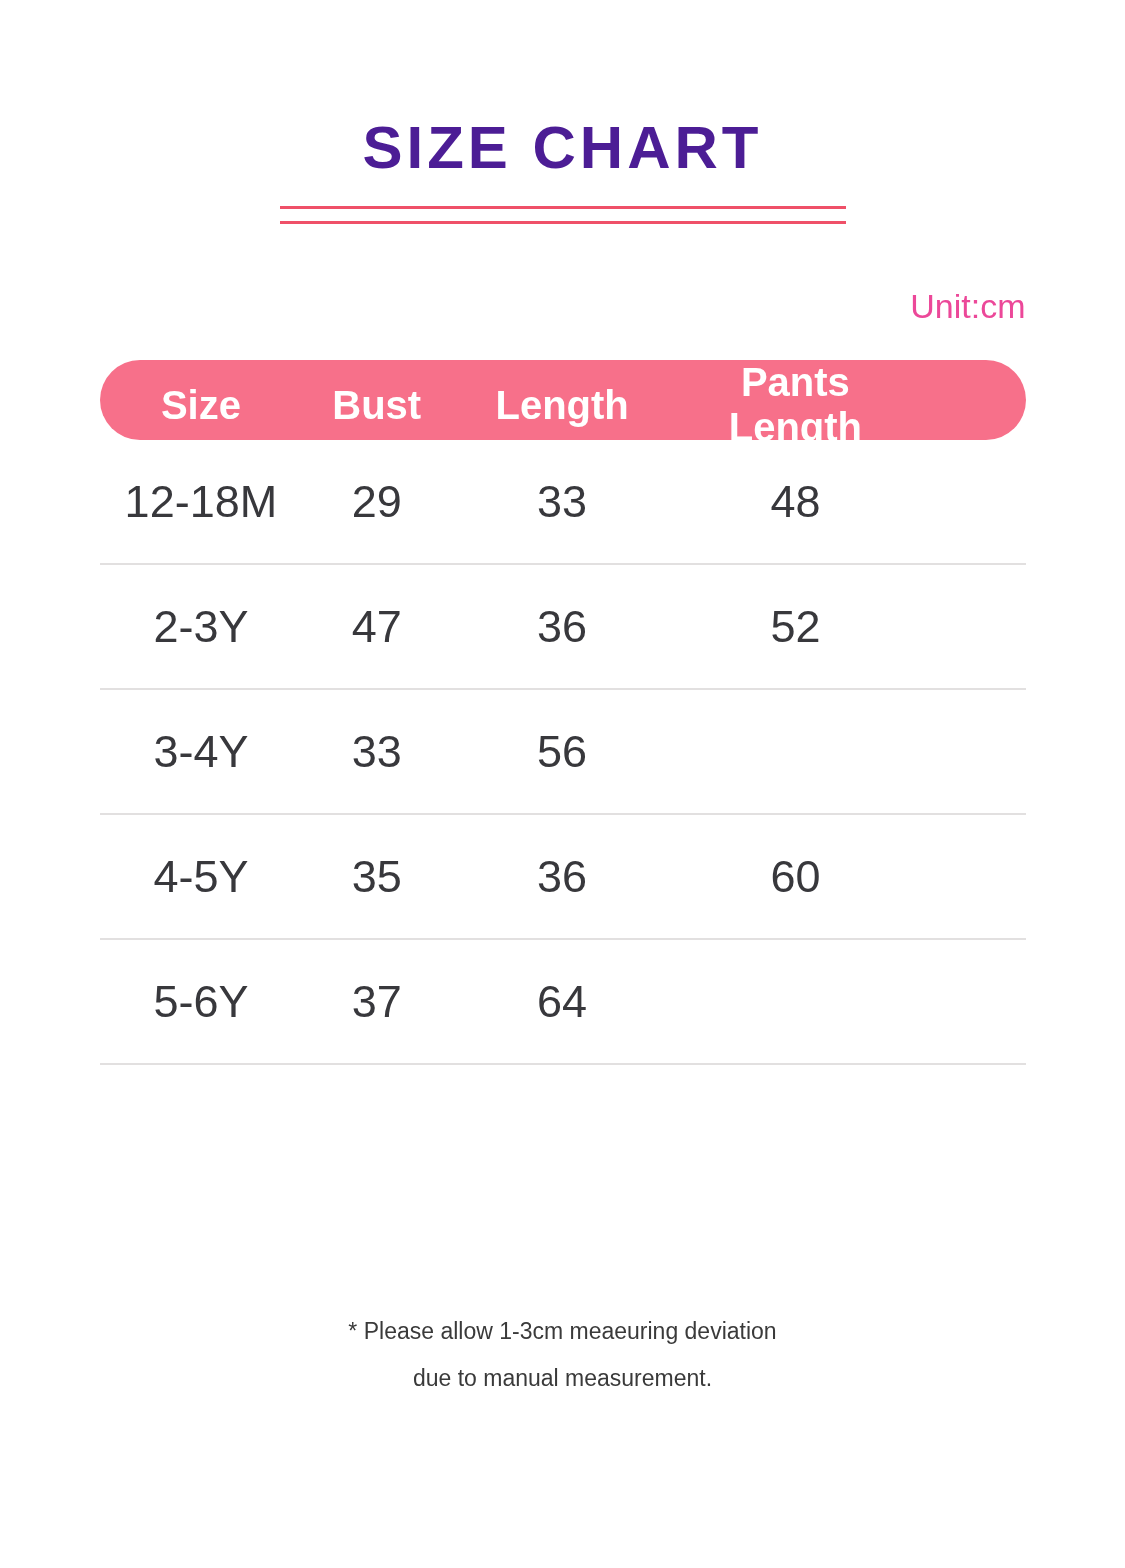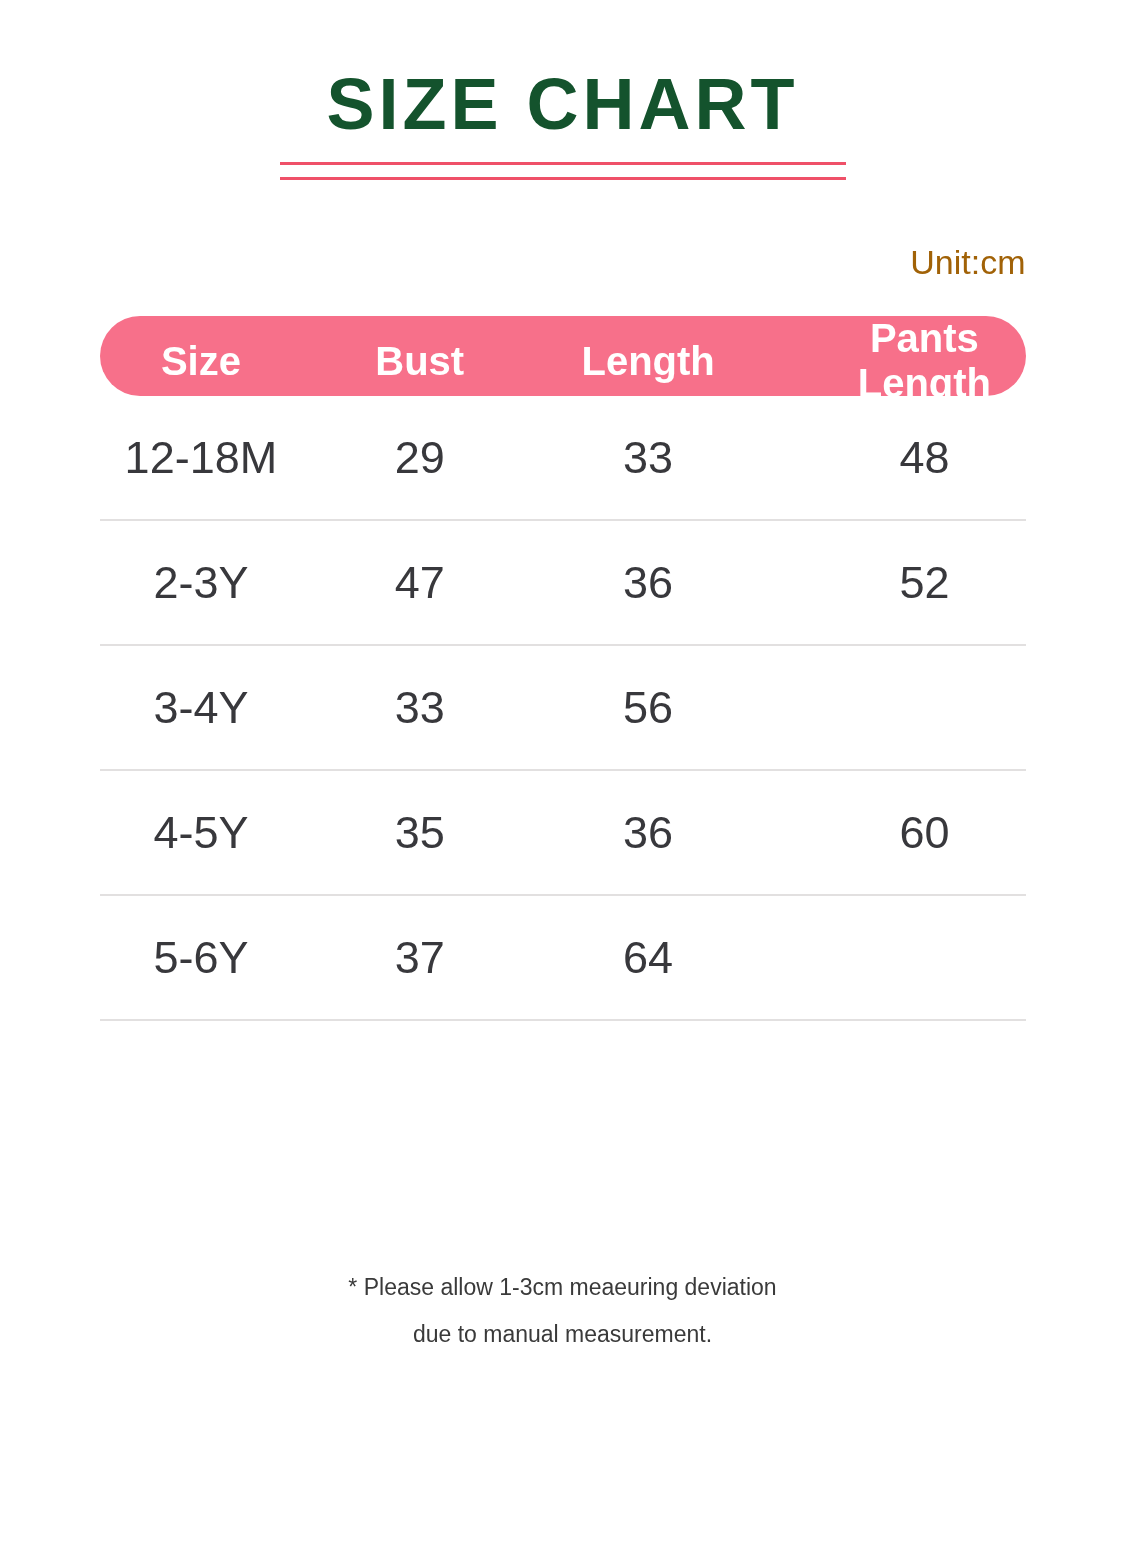--- a/index.html
+++ b/index.html
@@ -6,57 +6,56 @@
   html, body { background: #ffffff; }
   .page {
     position: relative;
     width: 1125px;
     height: 1568px;
     background: #ffffff;
     font-family: "Liberation Sans", sans-serif;
     overflow: hidden;
   }
   .title {
-    margin-top: 64px;
+    margin-top: 108px;
     text-align: center;
-    font-size: 72px;
+    font-size: 60px;
     line-height: 80px;
     font-weight: 700;
     letter-spacing: 4px;
-    color: #14532d;
+    color: #4c1d95;
   }
   .title-underline {
     width: 566px;
     margin: 18px auto 0 auto;
   }
   .title-underline .line {
     height: 0;
     border-top: 3px solid #ef5068;
   }
   .title-underline .line + .line {
     margin-top: 12px;
   }
   .unit-row {
     width: 926px;
     margin: 65px auto 0 auto;
     text-align: right;
     font-size: 34px;
     line-height: 34px;
-    color: #a16207;
+    color: #ec4899;
   }
   .size-table {
     width: 926px;
     margin: 37px auto 0 auto;
   }
   .tr {
     display: grid;
     grid-template-columns: 23.3% 17.1% 25.5% 28.1%;
     padding-right: 6%;
     align-items: center;
-    gap: 43px;
   }
   .tr > div { text-align: center; }
   .thead {
     height: 80px;
     background: #f7708a;
     border-radius: 40px;
     color: #ffffff;
     font-size: 40px;
     font-weight: 700;
   }

